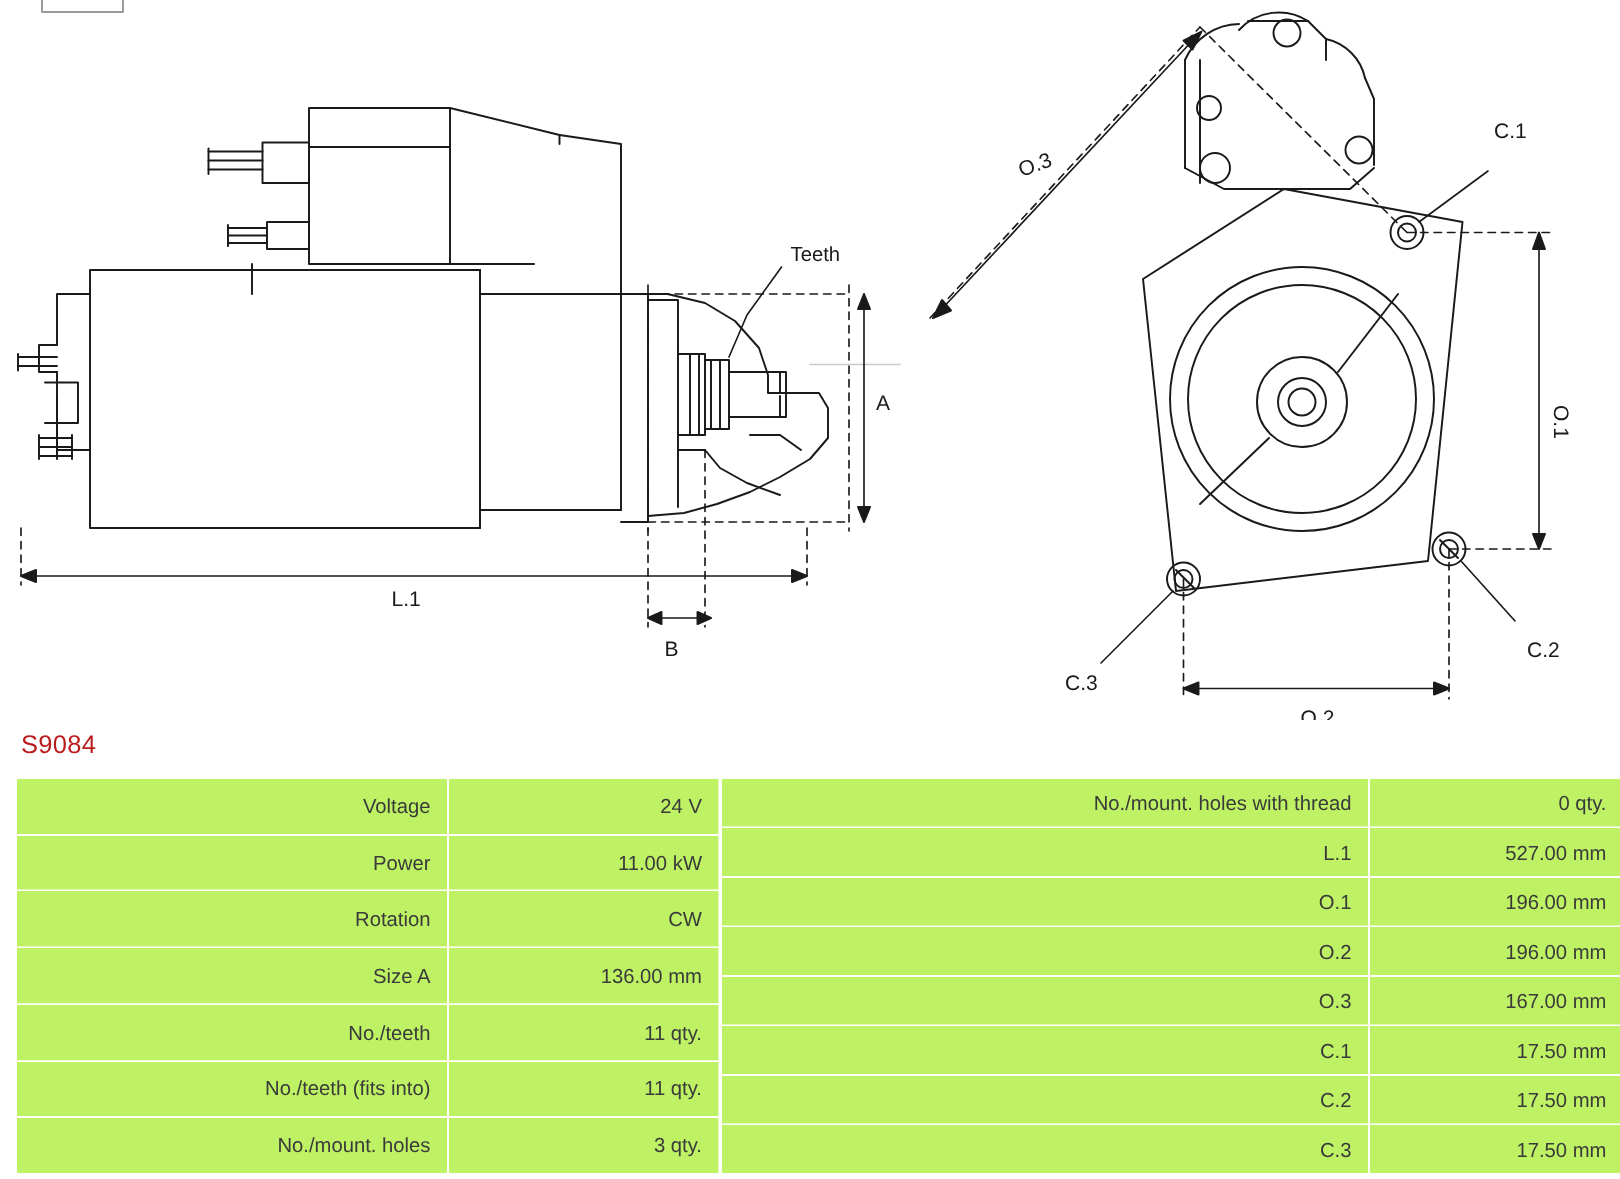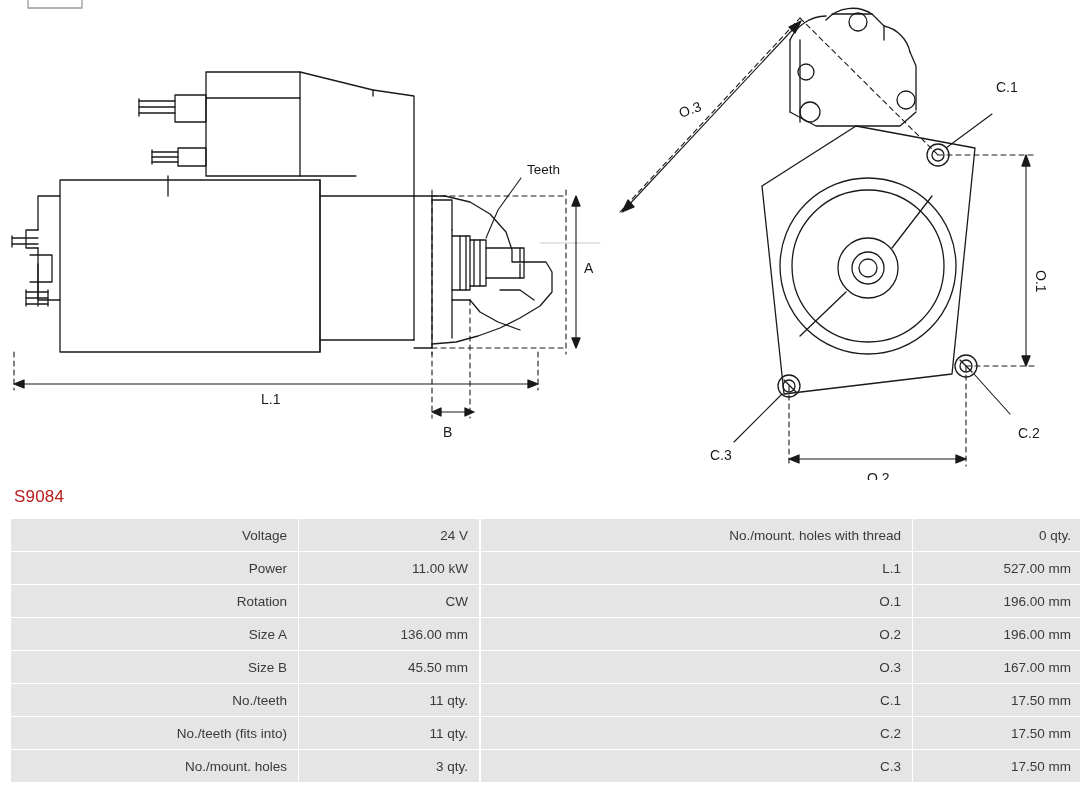--- a/index.html
+++ b/index.html
@@ -40,21 +40,21 @@
     gap: 0px;
   }
   table.spec {
     border-collapse: collapse;
     table-layout: fixed;
   }
   table.spec.left { width: 458px; }
   table.spec.right { width: 602px; }
   table.spec td {
     border: 1px solid #ffffff;
-    background: #e5e5e5;
+    background: #bef264;
     height: 33px;
     font-size: 13.5px;
     color: #3a3a3a;
     padding: 0 11px;
     white-space: nowrap;
     overflow: hidden;
   }
   table.spec td.label { text-align: right; }
   table.spec td.value { text-align: right; }
   table.spec.left td.label { width: 288px; }
@@ -274,24 +274,20 @@
         </tr>
         <tr>
           <td class="label">Rotation</td>
           <td class="value">CW</td>
         </tr>
         <tr>
           <td class="label">Size A</td>
           <td class="value">136.00 mm</td>
         </tr>
         <tr>
-          <td class="label">Size B</td>
-          <td class="value">45.50 mm</td>
-        </tr>
-        <tr>
           <td class="label">No./teeth</td>
           <td class="value">11 qty.</td>
         </tr>
         <tr>
           <td class="label">No./teeth (fits into)</td>
           <td class="value">11 qty.</td>
         </tr>
         <tr>
           <td class="label">No./mount. holes</td>
           <td class="value">3 qty.</td>

